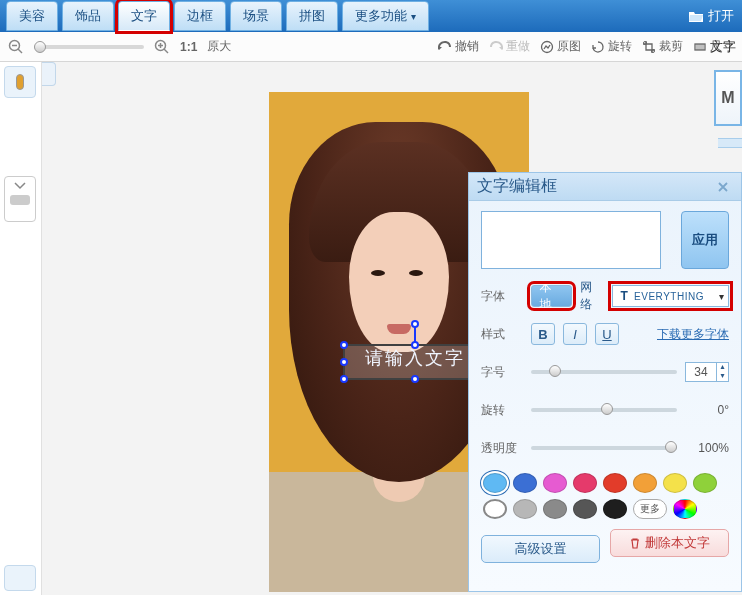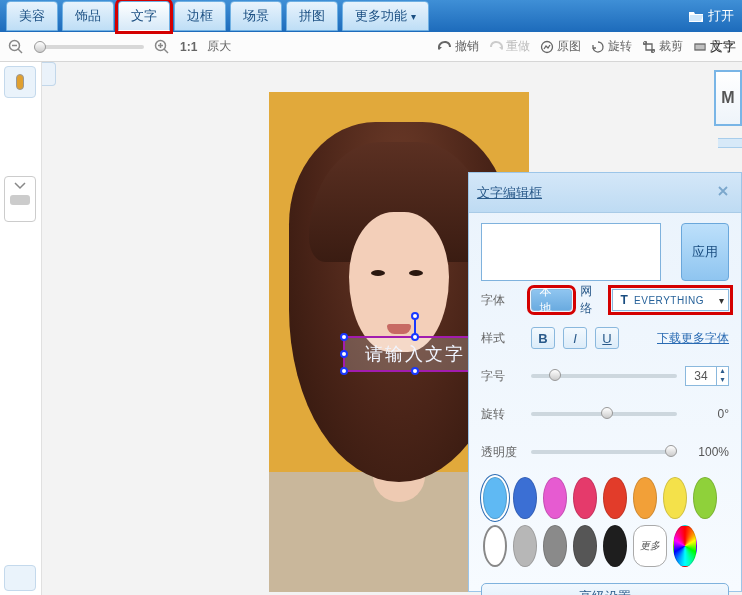--- a/index.html
+++ b/index.html
@@ -45,38 +45,38 @@
   .hair { position:absolute; top:30px; left:20px; width:220px; height:360px; background: radial-gradient(ellipse at 50% 20%, #6b3a28 0%, #4a2418 55%, #2e150c 100%); border-radius: 110px 110px 140px 140px / 130px 130px 220px 220px; }
   .face { position:absolute; top:120px; left:80px; width:100px; height:140px; background: #f3cfb9; border-radius: 50% 50% 46% 46% / 52% 52% 60% 60%; }
   .fringe { position:absolute; top:50px; left:40px; width:180px; height:120px; background: linear-gradient(#5b3022,#3a1c12); border-radius: 90px 90px 20px 20px / 120px 120px 30px 30px;}
   .eye { position:absolute; width:14px; height:6px; background:#2a1810; border-radius:50%; top:178px; }
   .eye.l{ left:102px;} .eye.r{ left:140px;}
   .mouth { position:absolute; top:232px; left:118px; width:24px; height:10px; background:#c76a63; border-radius: 4px 4px 12px 12px;}
   .shirt { position:absolute; bottom:0; left:0; width:260px; height:120px; background:#c9b79b;}
   .neck { position:absolute; bottom:90px; left:104px; width:52px; height:60px; background:#eecab2; border-radius: 0 0 26px 26px;}
 
   
-  .text-box { position:absolute; top:244px; left:74px; width:144px; height:36px; border:2px solid #a21caf; background:rgba(255,255,255,0.22); display:flex; align-items:center; justify-content:center; color:#f0f5ff; font-size:18px; letter-spacing:2px; }
+  .text-box { position:absolute; top:252px; left:74px; width:144px; height:36px; border:2px solid #404040; background:rgba(255,255,255,0.22); display:flex; align-items:flex-start; justify-content:center; color:#f0f5ff; font-size:18px; letter-spacing:2px; }
   .handle { position:absolute; width:8px; height:8px; border:2px solid #1838ff; background:#fff; border-radius:50%; }
   .h-tl{top:-5px;left:-5px;} .h-tr{top:-5px;right:-5px;} .h-bl{bottom:-5px;left:-5px;} .h-br{bottom:-5px;right:-5px;}
   .h-tm{top:-5px;left:calc(50% - 4px);} .h-bm{bottom:-5px;left:calc(50% - 4px);}
   .h-ml{top:calc(50% - 4px);left:-5px;} .h-mr{top:calc(50% - 4px);right:-5px;}
   .rot-line{position:absolute; top:-20px; left:calc(50% - 1px); width:2px; height:16px; background:#1838ff;}
   .rot-handle{position:absolute; top:-26px; left:calc(50% - 4px); width:8px; height:8px; border:2px solid #1838ff; border-radius:50%; background:#fff;}
 
   
   .preview-tile { position:absolute; top:8px; right:0; width:28px; height:56px; background:linear-gradient(#fff,#eef4fa); border:2px solid #79b5e6; display:flex; align-items:center; justify-content:center; font-weight:bold; color:#555; font-size:16px;}
   .preview-strip { position:absolute; top:76px; right:0; width:24px; height:10px; background:#d7e9f8; border-top:1px solid #a8cdeb; border-bottom:1px solid #a8cdeb;}
 
   
   .panel { position:absolute; right:0; top:110px; width:274px; height:420px; background:linear-gradient(#eaf3fc,#f7fbff); border:1px solid #9cc5e8; }
-  .panel-header { height:40px; background:linear-gradient(#d4e7f8,#bedbf3); display:flex; align-items:center; padding:0 8px; color:#2a5a8a; font-size:13px; border-bottom:1px solid #a9cbe7;text-decoration:underline; }
+  .panel-header { height:28px; background:linear-gradient(#d4e7f8,#bedbf3); display:flex; align-items:center; padding:0 8px; color:#2a5a8a; font-size:16px; border-bottom:1px solid #a9cbe7; }
   .panel-header .close { margin-left:auto; width:16px; height:16px; cursor:pointer; color:#7ba7cc; }
   .panel-body { padding:10px 12px; font-size:12px; color:#555; }
-  .textarea-row { display:flex; gap:20px; margin-bottom:6px; }
+  .textarea-row { display:flex; gap:20px; margin-bottom:14px;font-weight:bold; }
   .textarea { flex:1; height:58px; border:1px solid #7fb2dd; background:#fff; }
   .apply-btn { width:48px; height:58px; border:1px solid #6aa7db; border-radius:4px; background:linear-gradient(#bde0fb,#8fc5f0); color:#1a4d80; display:flex; align-items:center; justify-content:center; font-size:13px; cursor:pointer;}
 
   .row { display:flex; align-items:center; gap:8px; margin-bottom:12px; min-height:26px;}
   .row .label { width:42px; color:#666; }
   .seg-btn { height:22px; padding:0 8px; border:1px solid #8ab8dd; border-radius:3px; background:linear-gradient(#e9f3fc,#cde3f6); color:#2a5a8a; font-size:12px; cursor:pointer; display:flex; align-items:center;}
   .seg-btn.active { background:linear-gradient(#8fc5f0,#6aabe0); color:#fff; }
   .seg-btn.highlight { outline:3px solid #d40000; outline-offset:1px; }
 
   .font-dd { height:22px; width:118px; border:1px solid #8ab8dd; background:#fff; display:flex; align-items:center; padding:0 4px; position:relative;}
@@ -90,21 +90,21 @@
 
   .slider { flex:1; height:4px; background:#cdd7de; border-radius:2px; position:relative; }
   .slider .knob { position:absolute; top:-5px; width:12px; height:12px; border-radius:50%; background:linear-gradient(#fff,#ccc); border:1px solid #999; }
   .spin { width:44px; height:20px; border:1px solid #8ab8dd; background:#fff; display:flex; align-items:center;}
   .spin span{flex:1; text-align:center;}
   .spin .arrows{width:12px; display:flex; flex-direction:column;}
   .spin .arrows div{height:9px; font-size:8px; line-height:8px; text-align:center; color:#2a5a8a; border-left:1px solid #8ab8dd;}
   .val { width:44px; text-align:right; color:#555;}
 
   .colors { display:flex; flex-wrap:wrap; gap:6px; margin:6px 0 10px 0; padding:0 2px;}
-  .color { width:24px; height:42px; border-radius:50%; border:1px solid rgba(0,0,0,0.15); cursor:pointer;font-style:italic;}
+  .color { width:24px; height:20px; border-radius:50%; border:1px solid rgba(0,0,0,0.15); cursor:pointer;}
   .color.selected { box-shadow:0 0 0 2px #fff, 0 0 0 3px #2a6bb3;}
   .color.hollow { background:#fff; border:2px solid #888;}
   .color.more { background:#fff; border:1px solid #aaa; font-size:10px; display:flex; align-items:center; justify-content:center; width:auto; padding:0 6px; border-radius:12px;}
   .color.picker { background: conic-gradient(red,yellow,lime,cyan,blue,magenta,red);}
 
   .bottom-row { display:flex; gap:10px; margin-top:6px;}
   .pill { flex:1; height:28px; border-radius:5px; display:flex; align-items:center; justify-content:center; font-size:13px; cursor:pointer;}
   .pill.adv { border:1px solid #7fb2dd; background:linear-gradient(#f1f8fe,#dbecfa); color:#2a5a8a;margin-top:6px;}
   .pill.del { border:1px solid #e6a7a7; background:linear-gradient(#fdf2f2,#f8dcdc); color:#c23a3a;}
   .pill.del svg{margin-right:4px;}
@@ -325,17 +325,23 @@
         <div class="color" style="background:#b7b7b7"></div>
         <div class="color" style="background:#8a8a8a"></div>
         <div class="color" style="background:#565656"></div>
         <div class="color" style="background:#1e1e1e"></div>
         <div class="color more">更多</div>
         <div class="color picker"></div>
       </div>
 
       <div class="bottom-row">
         <div class="pill adv">高级设置</div>
+        <div class="pill del">
+          <svg width="12" height="12" viewBox="0 0 12 12">
+              <path d="M2 3h8M4 3V2h4v1M3 3l1 8h4l1-8" fill="none" stroke="#c23a3a" stroke-width="1.2"></path>
+            </svg>
+          <span>删除本文字</span>
+        </div>
       </div>
 
     </div>
   </div>
 </div>
 
 </body></html>

